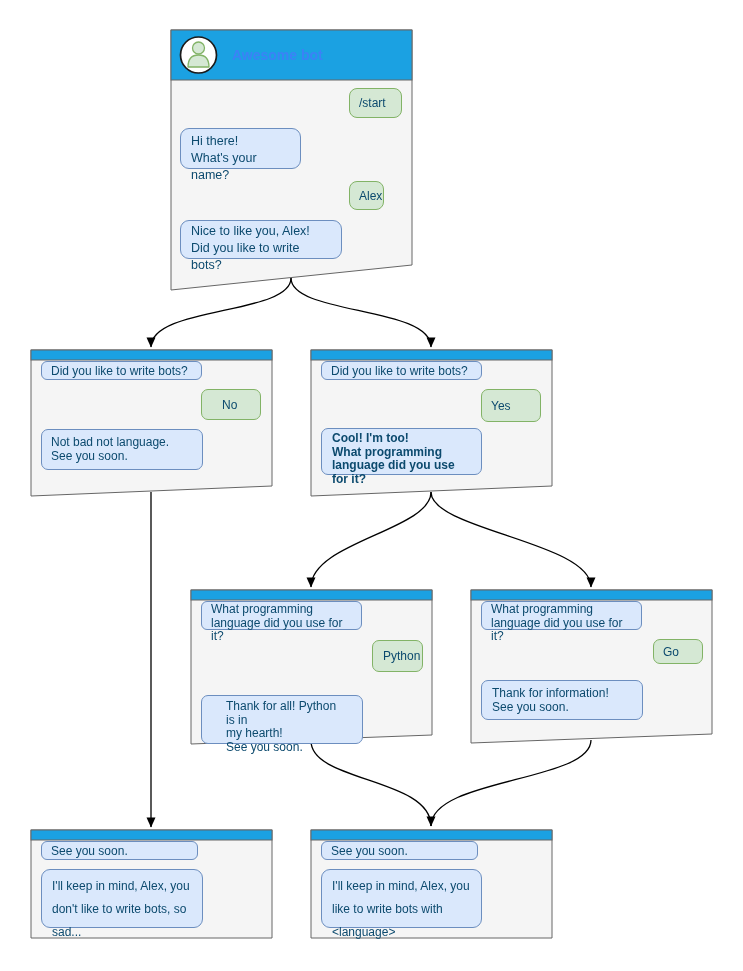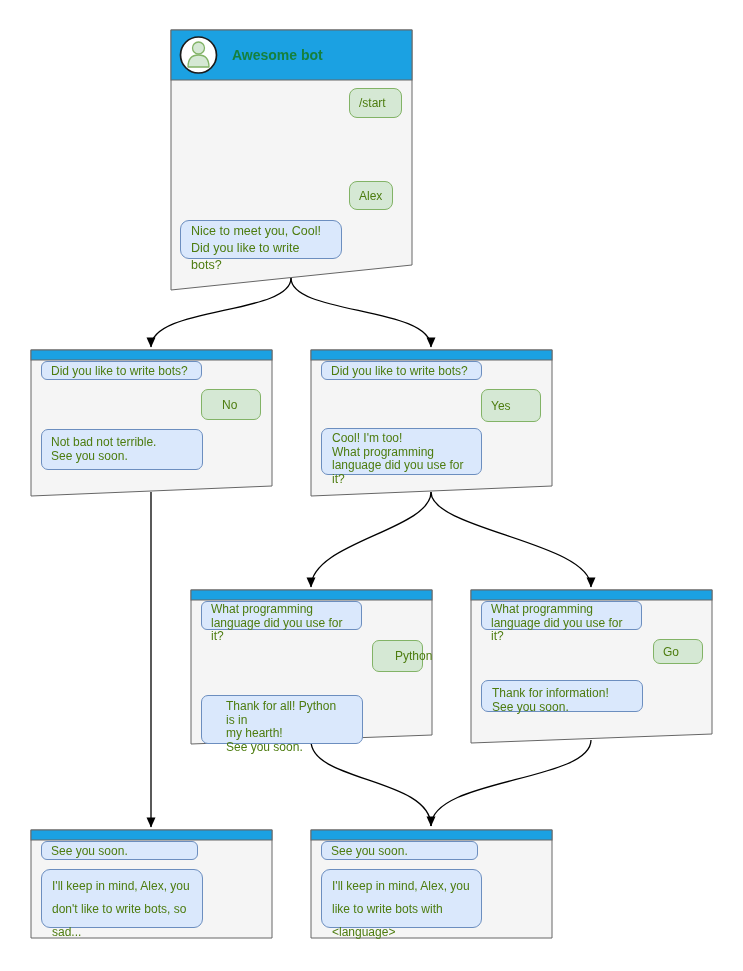--- a/index.html
+++ b/index.html
@@ -17,34 +17,34 @@
     position:relative;width:743px;height:971px;background:#ffffff;
     font-family:"Liberation Sans",sans-serif;overflow:hidden;
   }
   svg.layer{position:absolute;left:0;top:0;}
   .node-body{fill:var(--node-fill);stroke:var(--node-border);stroke-width:1;}
   .node-header{fill:var(--header-blue);stroke:var(--node-border);stroke-width:1;}
   .connector{fill:none;stroke:var(--connector);stroke-width:1.3;}
   .avatar-bg{fill:#ffffff;stroke:#1a1a1a;stroke-width:1.7;}
   .person{fill:var(--user-bubble-fill);stroke:var(--user-bubble-border);stroke-width:1.3;stroke-linejoin:round;}
   .bubble{
-    position:absolute;box-sizing:border-box;font-size:12px;color:#4d7c0f;
+    position:absolute;box-sizing:border-box;font-size:12px;color:#0c4a6e;
     white-space:pre-line;
   }
   .blue{background:var(--bot-bubble-fill);border:1px solid var(--bot-bubble-border);}
   .green{background:var(--user-bubble-fill);border:1px solid var(--user-bubble-border);}
   .ctr{display:flex;align-items:center;padding:0 9px;}
   .ml{line-height:13.5px;}
   .ml16{line-height:23px;}
   .top{font-size:12.5px;line-height:17px;}
   .r6{border-radius:6px;}
   .r7{border-radius:7px;}
   .r8{border-radius:8px;}
   .r9{border-radius:9px;}
-  .node-title{position:absolute;color:#15803d;font-weight:bold;font-size:14px;}
+  .node-title{position:absolute;color:#3b82f6;font-weight:bold;font-size:14px;}
 </style>
 </head>
 <body>
 
 <div class="canvas">
 
   <svg class="layer" width="743" height="971" viewBox="0 0 743 971">
     <defs>
       <marker id="arrow" markerUnits="userSpaceOnUse" markerWidth="12" markerHeight="12" refX="10.5" refY="6" orient="auto">
         <path d="M1,1.5 L11,6 L1,10.5 z" fill="#000"></path>
@@ -99,46 +99,48 @@
     </g>
 
     <g>
       <polygon class="node-body" points="311,830 552,830 552,938 311,938"></polygon>
       <rect class="node-header" x="311" y="830" width="241" height="10"></rect>
     </g>
   </svg>
 
   <div class="node-title" style="left:232px;top:47px;">Awesome bot</div>
   <div class="bubble green ctr r8" style="left:349px;top:88px;width:53px;height:30px;">/start</div>
-  <div class="bubble green ctr r8" style="left:349px;top:181px;width:44px;height:29px;">Alex</div>
-  <div class="bubble blue top r9" style="left:180px;top:220px;width:162px;height:39px;padding:2px 10px;">Nice to meet you, Cool!
+  <div class="bubble blue top r9" style="left:180px;top:128px;width:121px;height:41px;padding:4px 10px;">Hi there!
+What's your name?</div>
+  <div class="bubble green ctr r8" style="left:349px;top:181px;width:35px;height:29px;">Alex</div>
+  <div class="bubble blue top r9" style="left:180px;top:220px;width:162px;height:39px;padding:2px 10px;">Nice to like you, Alex!
 Did you like to write bots?</div>
 
   <div class="bubble blue ctr r6" style="left:41px;top:361px;width:161px;height:19px;">Did you like to write bots?</div>
   <div class="bubble green ctr r7" style="left:201px;top:389px;width:60px;height:31px;padding-left:20px;">No</div>
-  <div class="bubble blue ml r7" style="left:41px;top:429px;width:162px;height:41px;padding:6px 9px;">Not bad not terrible.
+  <div class="bubble blue ml r7" style="left:41px;top:429px;width:162px;height:41px;padding:6px 9px;">Not bad not language.
 See you soon.</div>
 
   <div class="bubble blue ctr r6" style="left:321px;top:361px;width:161px;height:19px;">Did you like to write bots?</div>
   <div class="bubble green ctr r7" style="left:481px;top:389px;width:60px;height:33px;">Yes</div>
-  <div class="bubble blue ml r7" style="left:321px;top:428px;width:161px;height:47px;padding:3px 10px;">Cool! I'm too!
+  <div class="bubble blue ml r7" style="left:321px;top:428px;width:161px;height:47px;padding:3px 10px;font-weight:bold;">Cool! I'm too!
 What programming
 language did you use for it?</div>
 
   <div class="bubble blue ml r6" style="left:201px;top:601px;width:161px;height:29px;padding:1px 9px;">What programming
 language did you use for it?</div>
-  <div class="bubble green ctr r7" style="left:372px;top:640px;width:51px;height:32px;padding:0 22px;">Python</div>
+  <div class="bubble green ctr r7" style="left:372px;top:640px;width:51px;height:32px;padding:0 10px;">Python</div>
   <div class="bubble blue ml r7" style="left:201px;top:695px;width:162px;height:49px;padding:4px 24px;">Thank for all! Python is in
 my hearth!
 See you soon.</div>
 
   <div class="bubble blue ml r6" style="left:481px;top:601px;width:161px;height:29px;padding:1px 9px;">What programming
 language did you use for it?</div>
   <div class="bubble green ctr r7" style="left:653px;top:639px;width:50px;height:25px;">Go</div>
-  <div class="bubble blue ml r7" style="left:481px;top:680px;width:162px;height:32px;padding:6px 10px;">Thank for information!
+  <div class="bubble blue ml r7" style="left:481px;top:680px;width:162px;height:40px;padding:6px 10px;">Thank for information!
 See you soon.</div>
 
   <div class="bubble blue ctr r6" style="left:41px;top:841px;width:157px;height:19px;">See you soon.</div>
   <div class="bubble blue ml16 r9" style="left:41px;top:869px;width:162px;height:59px;padding:5px 10px;">I'll keep in mind, Alex, you
 don't like to write bots, so
 sad...</div>
 
   <div class="bubble blue ctr r6" style="left:321px;top:841px;width:157px;height:19px;">See you soon.</div>
   <div class="bubble blue ml16 r9" style="left:321px;top:869px;width:161px;height:59px;padding:5px 10px;">I'll keep in mind, Alex, you
 like to write bots with

